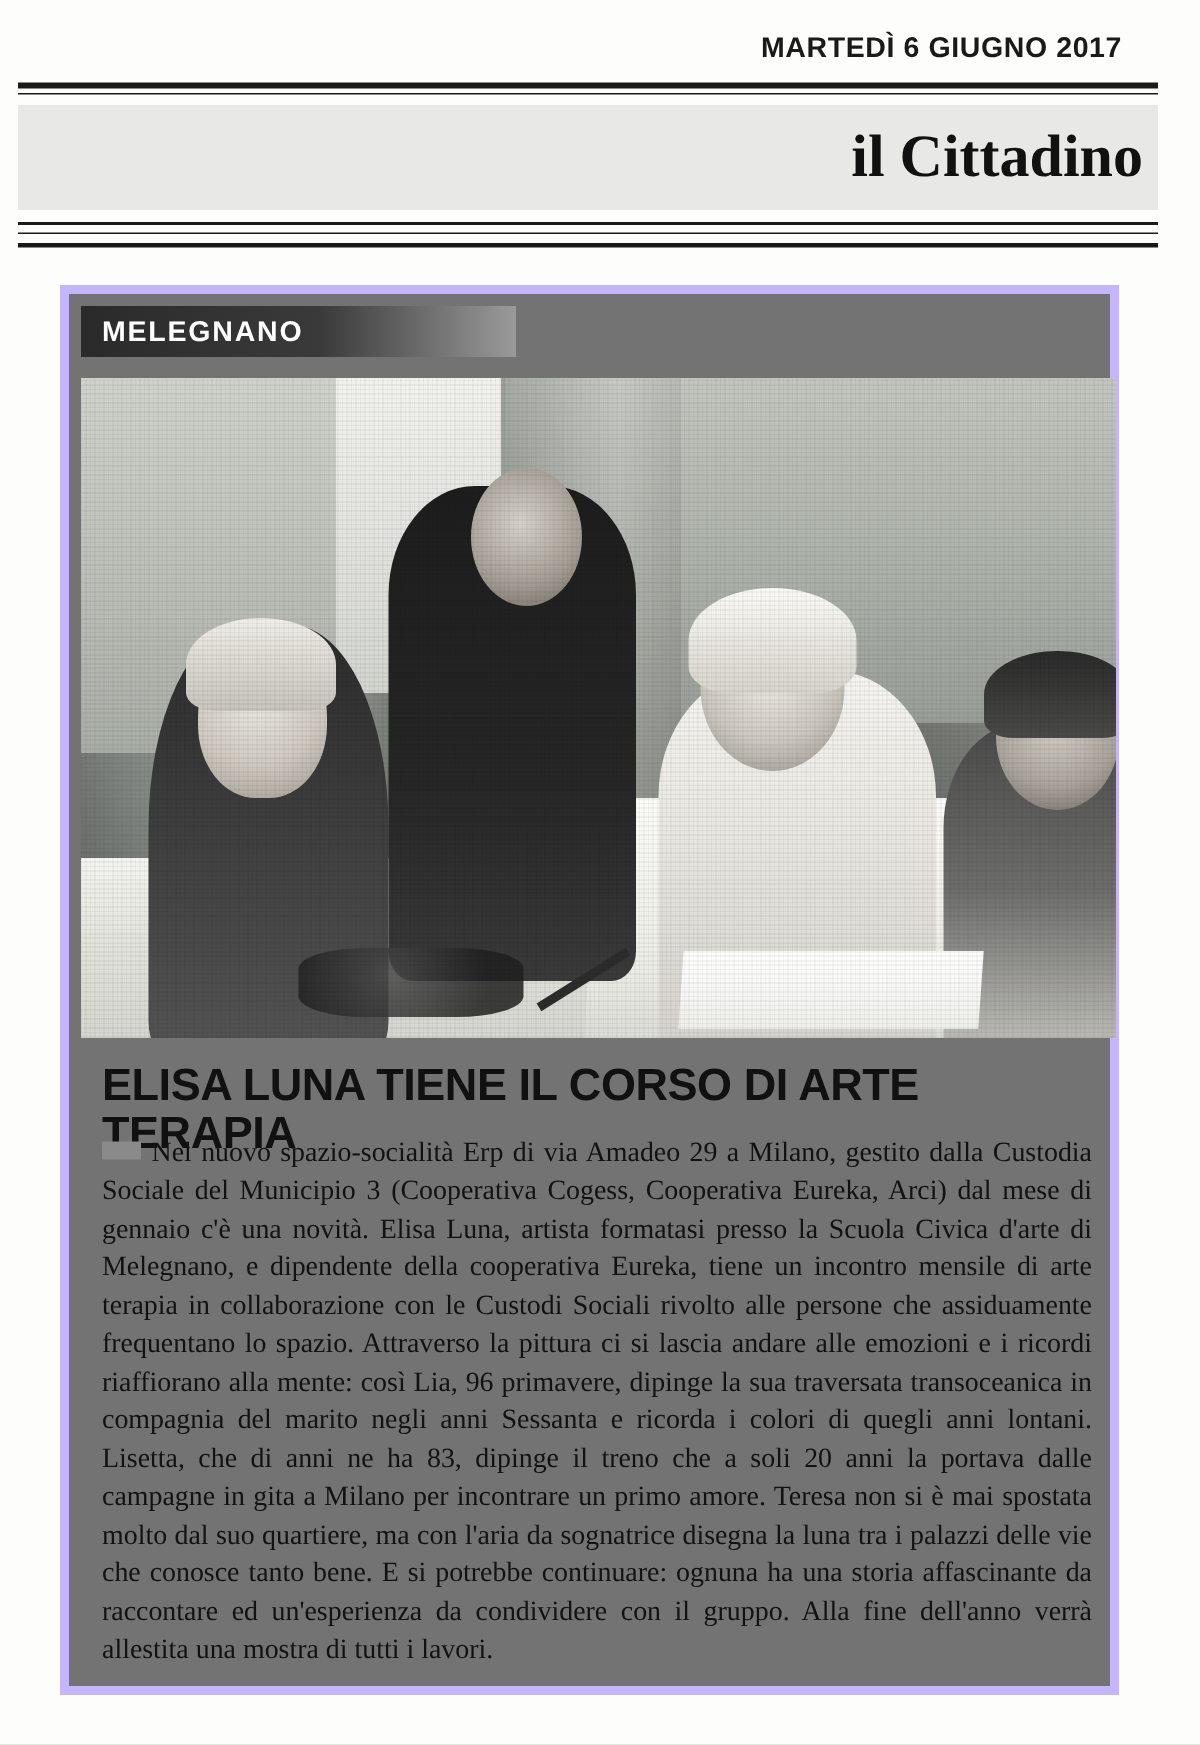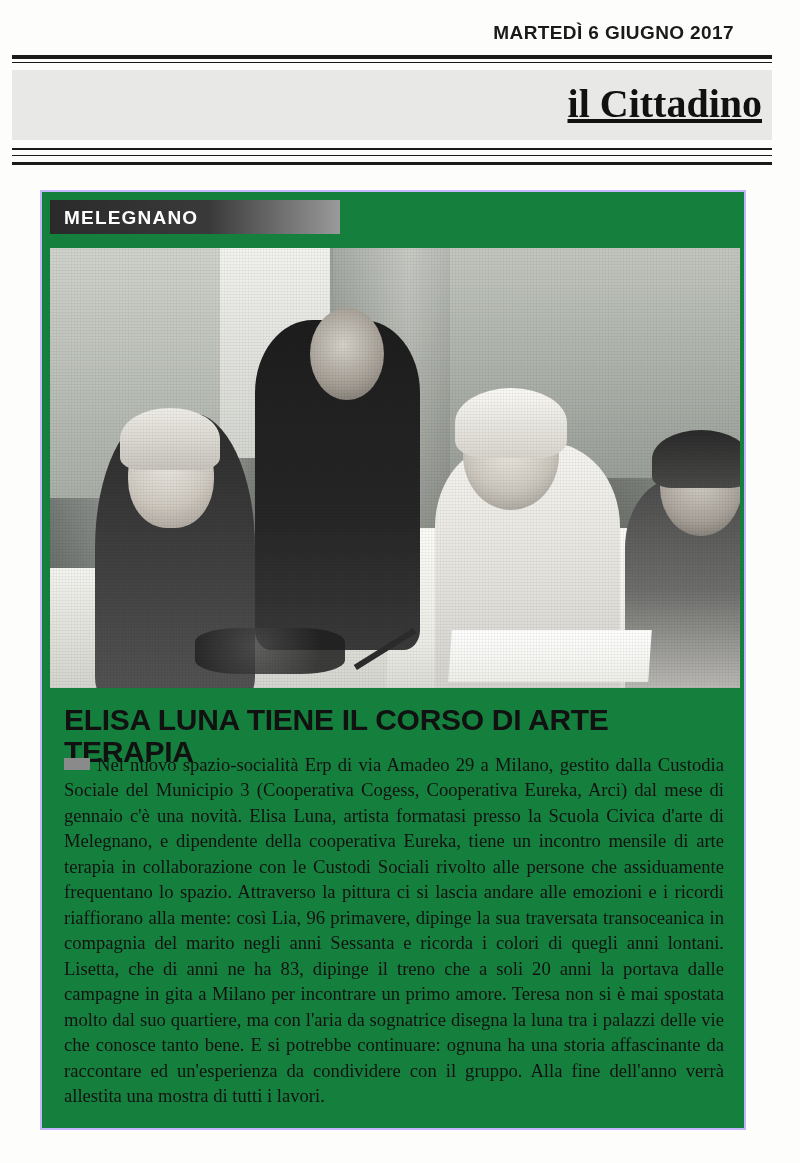--- a/index.html
+++ b/index.html
@@ -20,21 +20,21 @@
     position: relative;
     width: 800px;
     height: 1163px;
     background: #fdfdfb;
   }
 
   
   .masthead-date {
     position: absolute;
     top: 22px;
-    right: 66px;
+    right: 52px;
     font-family: "Liberation Sans", sans-serif;
     font-weight: bold;
     font-size: 19px;
     letter-spacing: 0.4px;
     color: #1a1a1a;
     white-space: nowrap;
     text-align: center;
   }
   .rule {
     position: absolute;
@@ -54,35 +54,34 @@
   .masthead-title {
     position: absolute;
     right: 38px;
     top: 80px;
     font-family: "Liberation Serif", serif;
     font-weight: bold;
     font-size: 40px;
     letter-spacing: 0px;
     color: #111;
     white-space: nowrap;
-    text-decoration: underline;
   }
   .rule-thin-2  { left: 12px; top: 148px; width: 760px; height: 2px; }
   .rule-thin-3  { left: 12px; top: 155px; width: 760px; height: 1px; }
   .rule-thick-2 { left: 12px; top: 162px; width: 760px; height: 3px; }
 
   
   .article {
     position: absolute;
     left: 40px;
     top: 190px;
     width: 706px;
     height: 940px;
-    border: 2px solid #c4b5fd;
-    background: #15803d;
+    border: 6px solid #c4b5fd;
+    background: #737373;
     box-sizing: border-box;
   }
 
   .kicker {
     position: absolute;
     left: 8px;
     top: 8px;
     width: 300px;
     height: 36px;
   }

